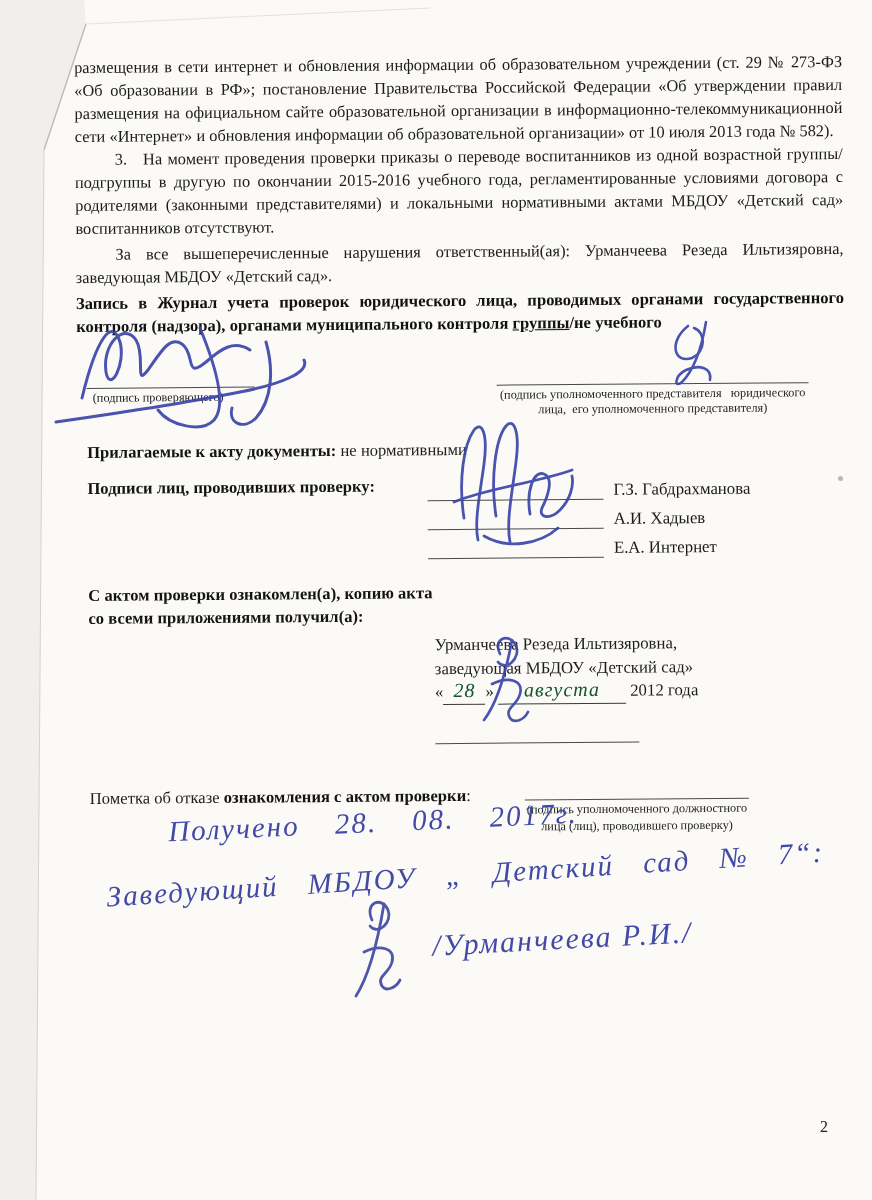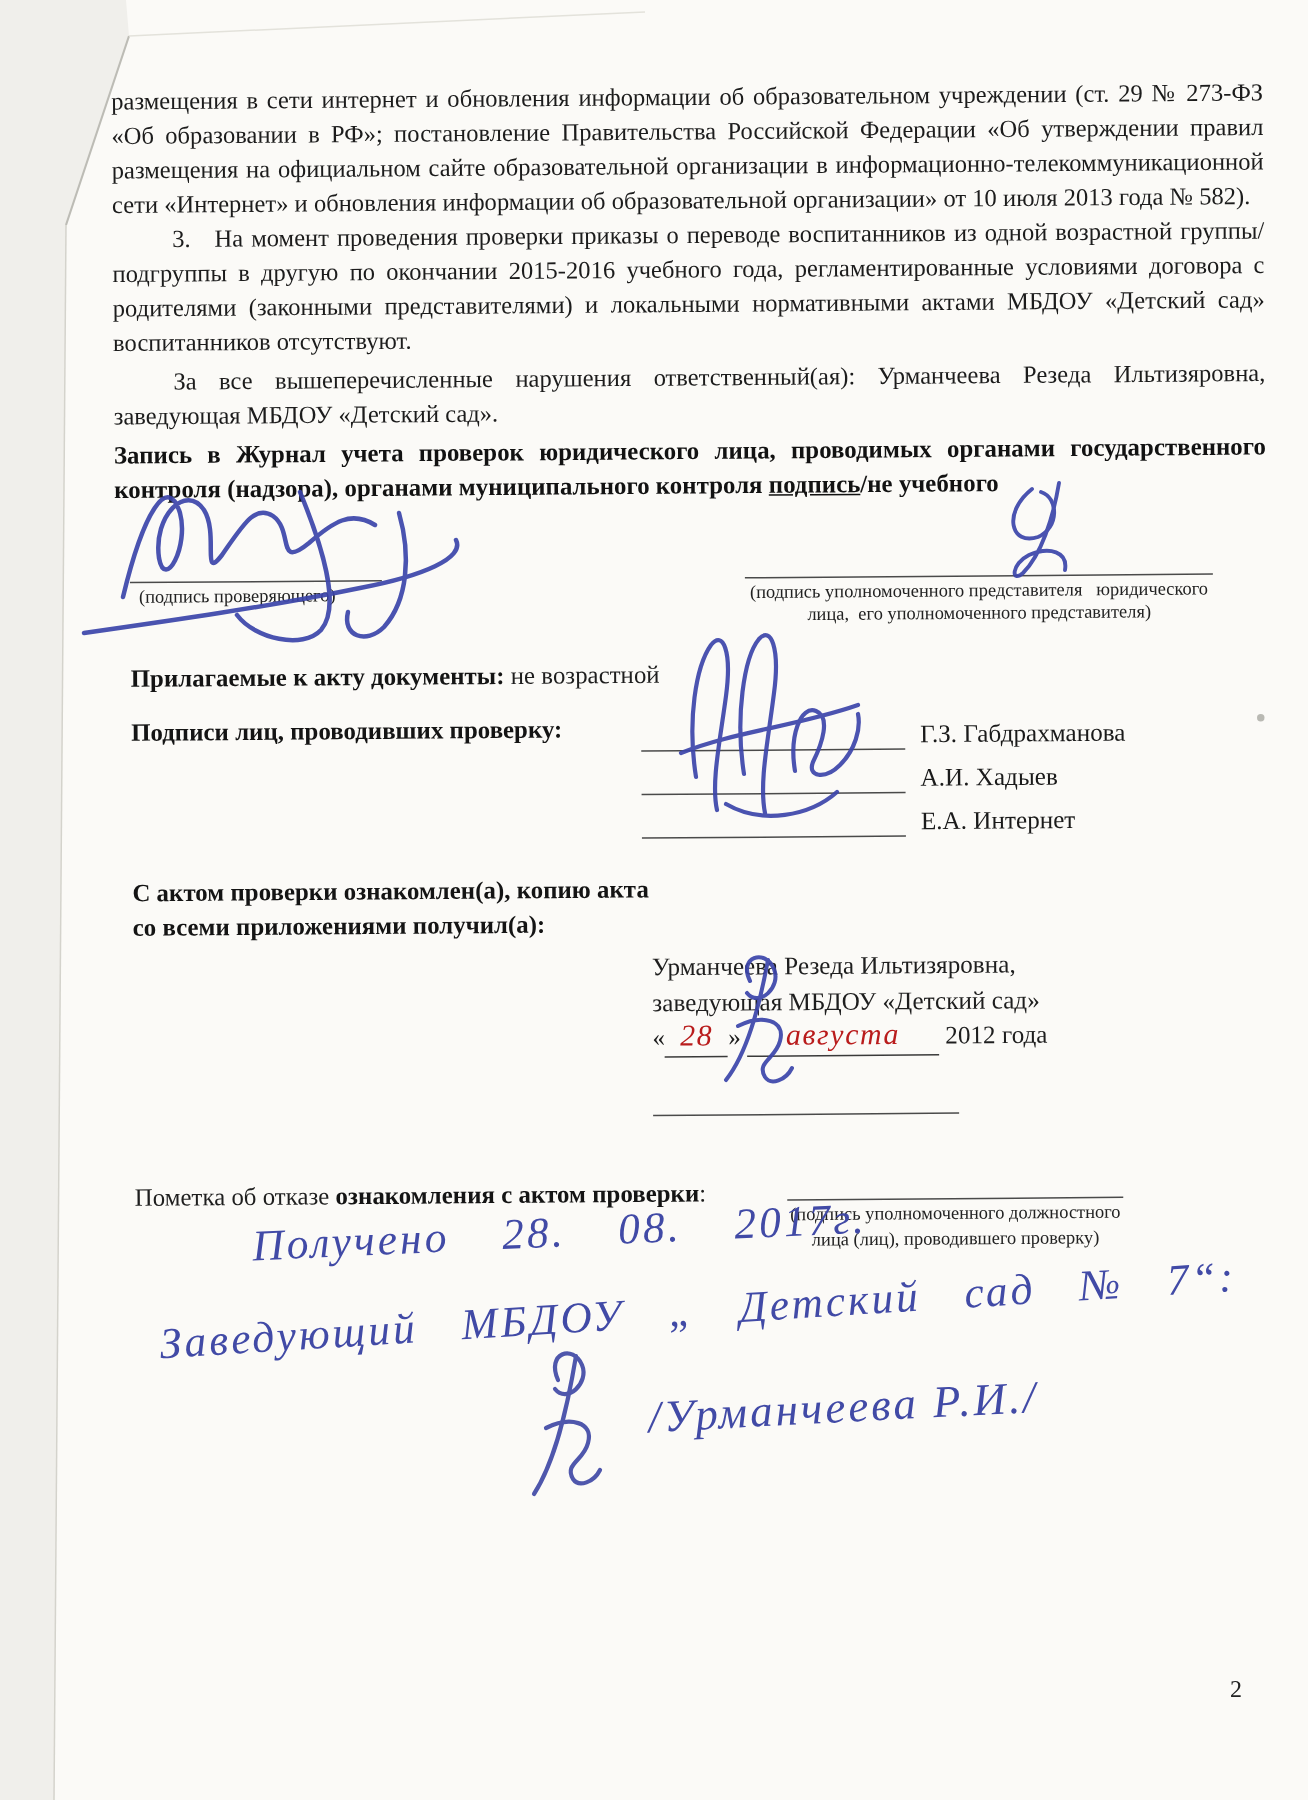--- a/index.html
+++ b/index.html
@@ -34,21 +34,21 @@
   .insp-item{display:flex;align-items:flex-end;height:29px;}
   .insp-line{width:176px;border-bottom:1.2px solid #4a4a4a;height:22px;}
   .insp-name{margin-left:10px;font-size:16.8px;color:#1a1a1a;}
   
   .acq{margin-top:22px;padding-left:10px;font-size:16.6px;line-height:23px;}
   .acq-person{margin-left:346px;margin-top:6px;font-size:16.8px;line-height:23.5px;}
   .date-line{white-space:nowrap;}
   .blank{display:inline-block;border-bottom:1.4px solid #3a3a3a;text-align:center;}
   .blank-day{width:42px;}
   .blank-month{width:128px;text-align:center;}
-  .hand{font-style:italic;color:#b91c1c;font-size:20px;line-height:10px;letter-spacing:1px;}
+  .hand{font-style:italic;color:#14532d;font-size:20px;line-height:10px;letter-spacing:1px;}
   .head-sign-rule{width:204px;border-bottom:1.3px solid #4a4a4a;height:0;margin-top:38px;}
   
   .refusal{display:flex;margin-top:42px;padding-left:10px;font-size:16.6px;}
   .ref-label{white-space:nowrap;}
   .ref-col{width:300px;margin-left:16px;}
   .ref-rule{width:224px;border-bottom:1.2px solid #4a4a4a;height:14px;margin:0 auto;}
   
   .hw{position:absolute;z-index:3;color:#414aa6;font-style:italic;
       font-size:29px;letter-spacing:2px;white-space:nowrap;}
   .hw1{left:168px;top:806px;transform:rotate(-2.6deg);word-spacing:26px;}
@@ -72,35 +72,35 @@
   </svg>
 
   <div class="speck"></div>
 
   <div class="content">
 
     <p class="body-par">размещения в сети интернет и обновления информации об образовательном учреждении (ст. 29 № 273-ФЗ «Об образовании в РФ»; постановление Правительства Российской Федерации «Об утверждении правил размещения на официальном сайте образовательной организации в информационно-телекоммуникационной сети «Интернет» и обновления информации об образовательной организации» от 10 июля 2013 года № 582).</p>
     <p class="body-par indent">3.&nbsp;&nbsp;&nbsp;На момент проведения проверки приказы о переводе воспитанников из одной возрастной группы/подгруппы в другую по окончании 2015-2016 учебного года, регламентированные условиями договора с родителями (законными представителями) и локальными нормативными актами МБДОУ «Детский сад» воспитанников отсутствуют.</p>
     <p class="body-par indent" style="margin-top:3px">За все вышеперечисленные нарушения ответственный(ая): Урманчеева Резеда Ильтизяровна, заведующая МБДОУ «Детский сад».</p>
 
-    <p class="heading"><span>Запись в Журнал учета проверок юридического лица, проводимых органами государственного контроля (надзора), органами муниципального контроля </span><span class="u">подпись</span><span>/не учебного</span></p>
+    <p class="heading"><span>Запись в Журнал учета проверок юридического лица, проводимых органами государственного контроля (надзора), органами муниципального контроля </span><span class="u">группы</span><span>/не учебного</span></p>
 
     <div class="sig-row">
       <div class="sig-col-left">
         <div class="rule rule-left"></div>
         <div class="caption cap-left">(подпись проверяющего)</div>
       </div>
       <div class="sig-col-right">
         <div class="rule" style="margin-top:14px"></div>
         <div class="caption cap-center">(подпись уполномоченного представителя  юридического</div>
         <div class="caption cap-center" style="margin-top:0">лица, его уполномоченного представителя)</div>
       </div>
     </div>
 
-    <p class="attach"><span class="bold">Прилагаемые к акту документы:</span><span class="val"> не возрастной</span></p>
+    <p class="attach"><span class="bold">Прилагаемые к акту документы:</span><span class="val"> не нормативными</span></p>
 
     <div class="insp-row">
       <div class="insp-label bold">Подписи лиц, проводивших проверку:</div>
       <div class="insp-lines">
         <div class="insp-item">
           <div class="insp-line"></div>
           <div class="insp-name">Г.З. Габдрахманова</div>
         </div>
         <div class="insp-item">
           <div class="insp-line"></div>

